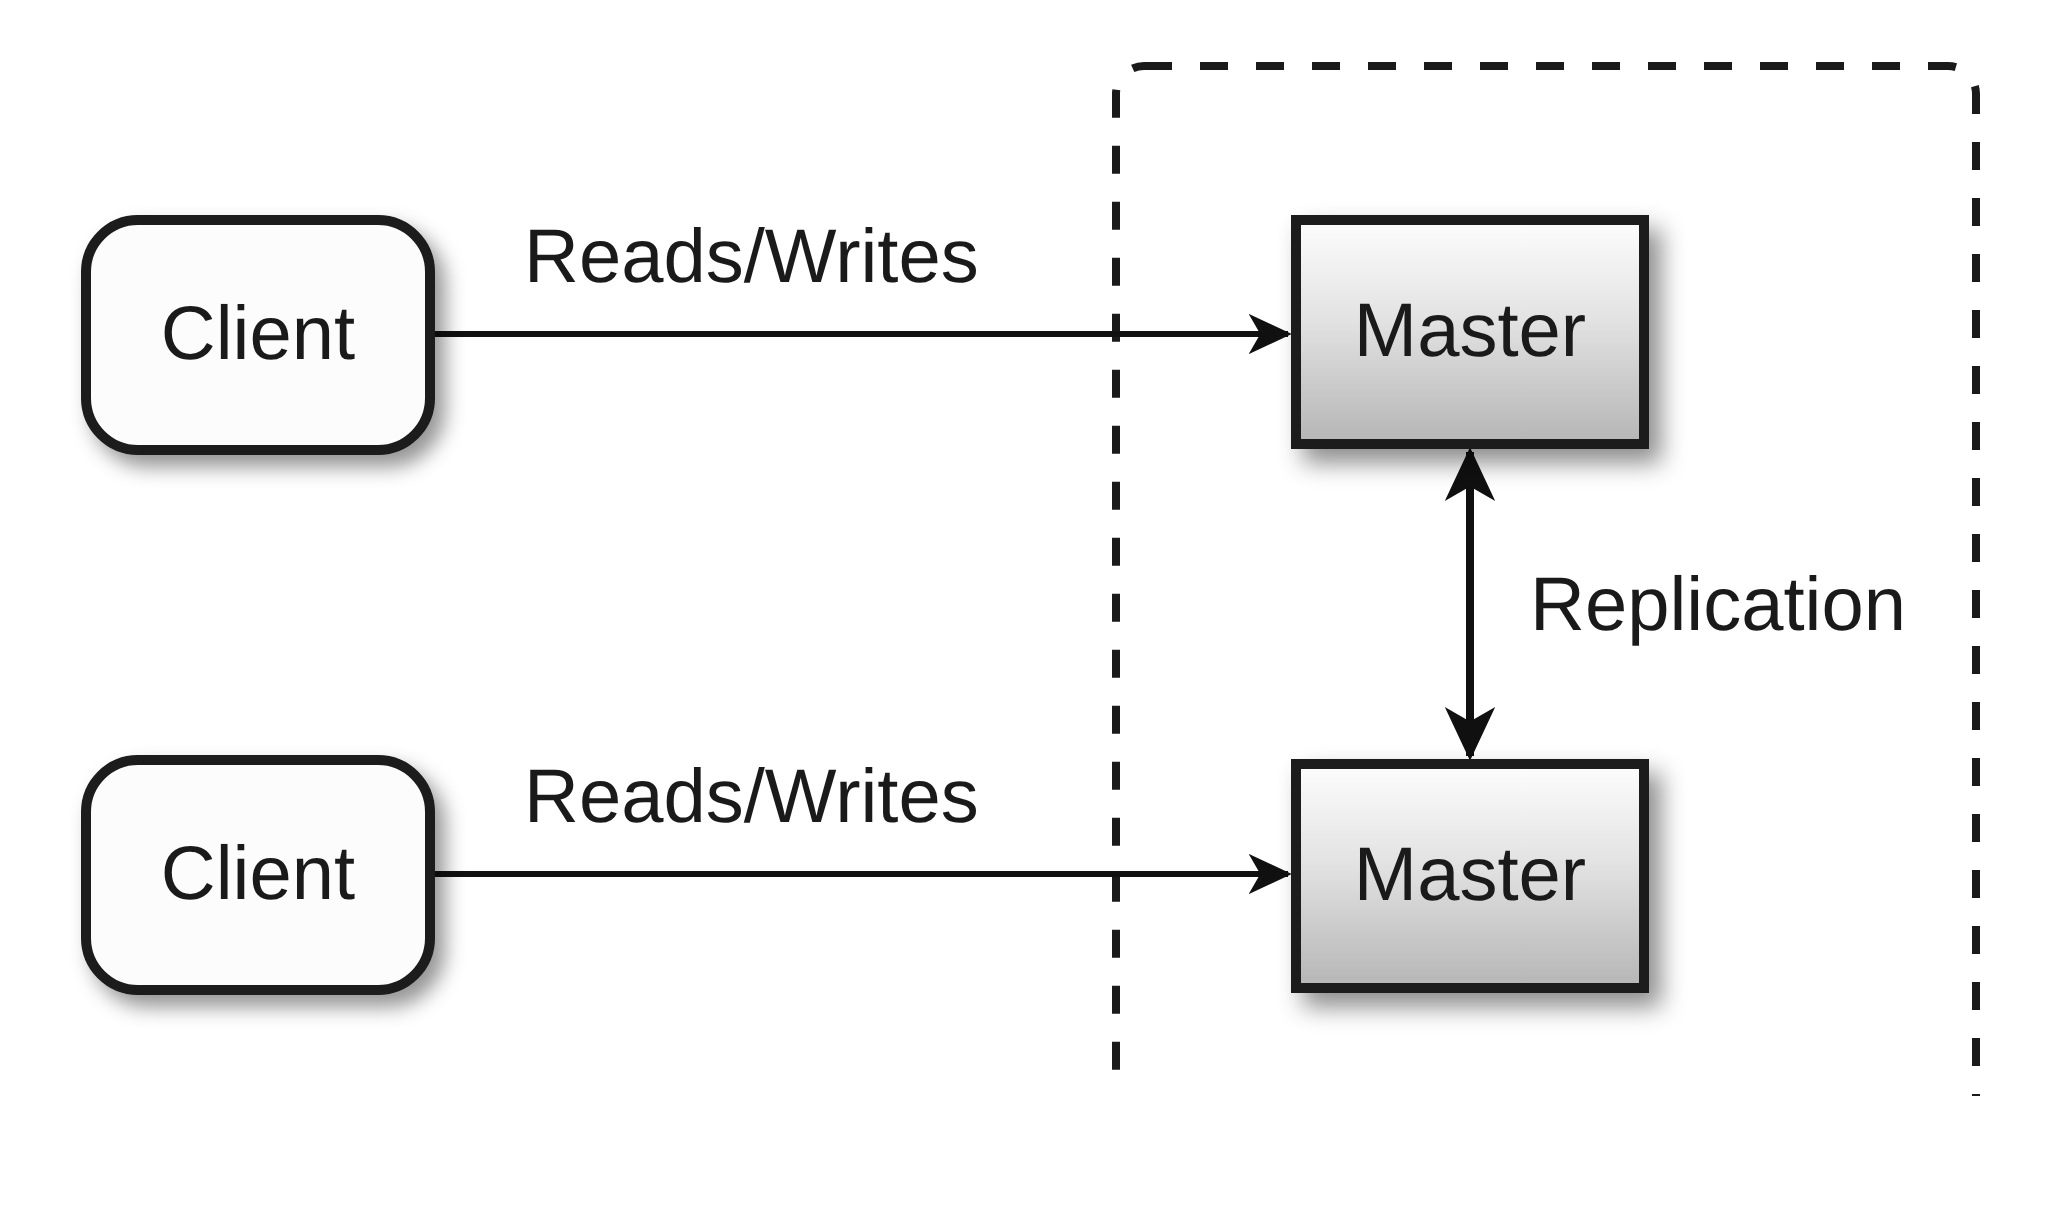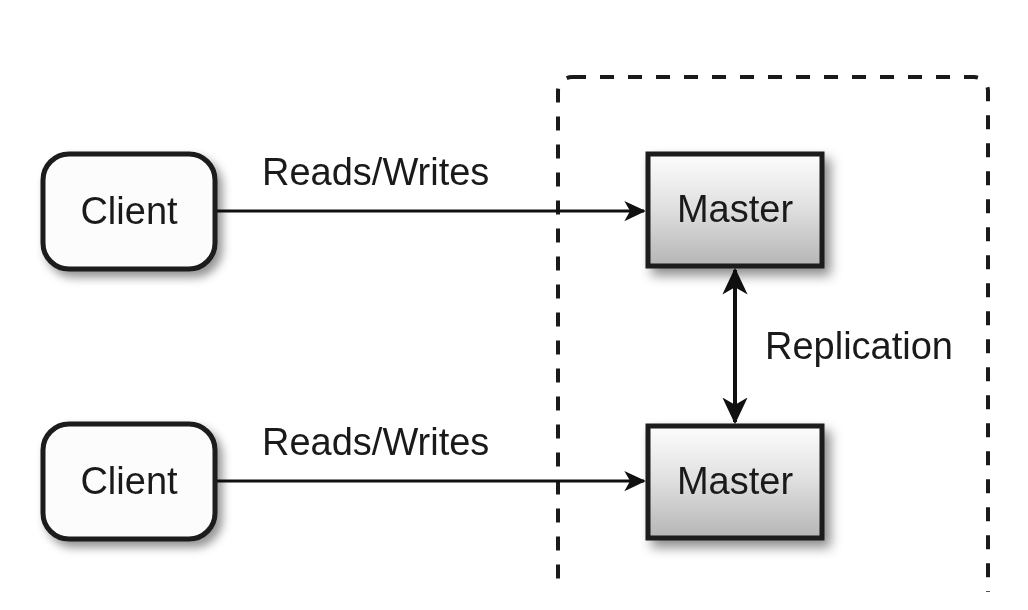--- a/index.html
+++ b/index.html
@@ -10,21 +10,20 @@
   }
   body {
     font-family: "Liberation Sans", sans-serif;
   }
   #canvas {
     position: relative;
     width: 1028px;
     height: 548px;
     background: #ffffff;
     overflow: hidden;
-    margin-top: 44px;
   }
   #diagram-svg {
     position: absolute;
     left: 0;
     top: 0;
     width: 1028px;
     height: 610px;
   }
   .node-label {
     font-family: "Liberation Sans", sans-serif;

